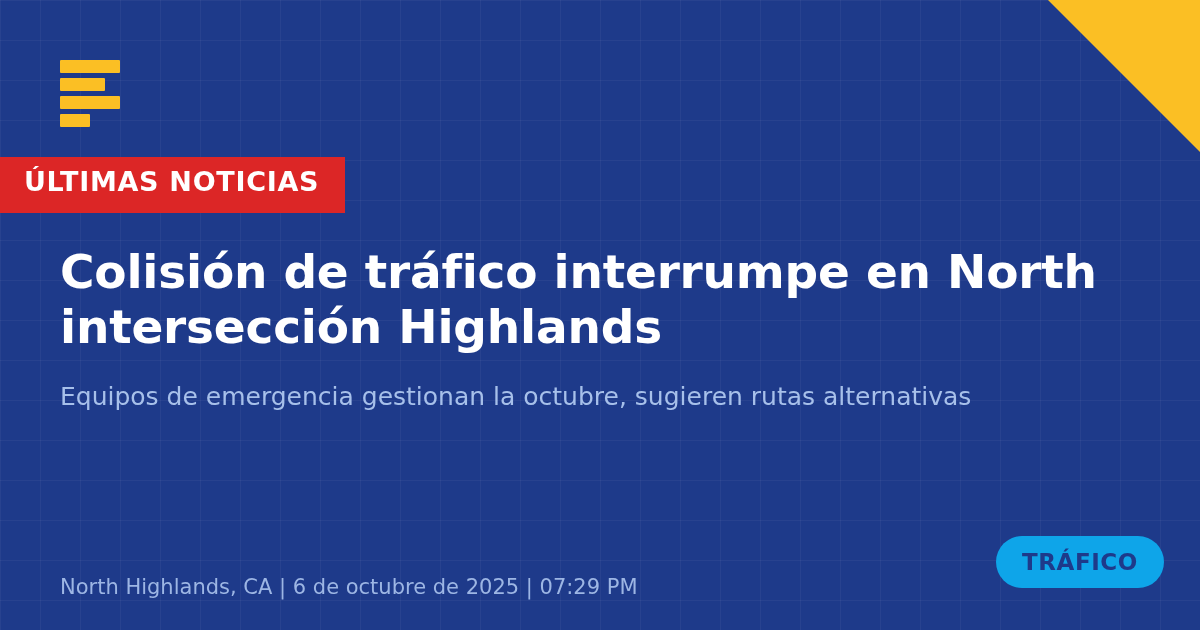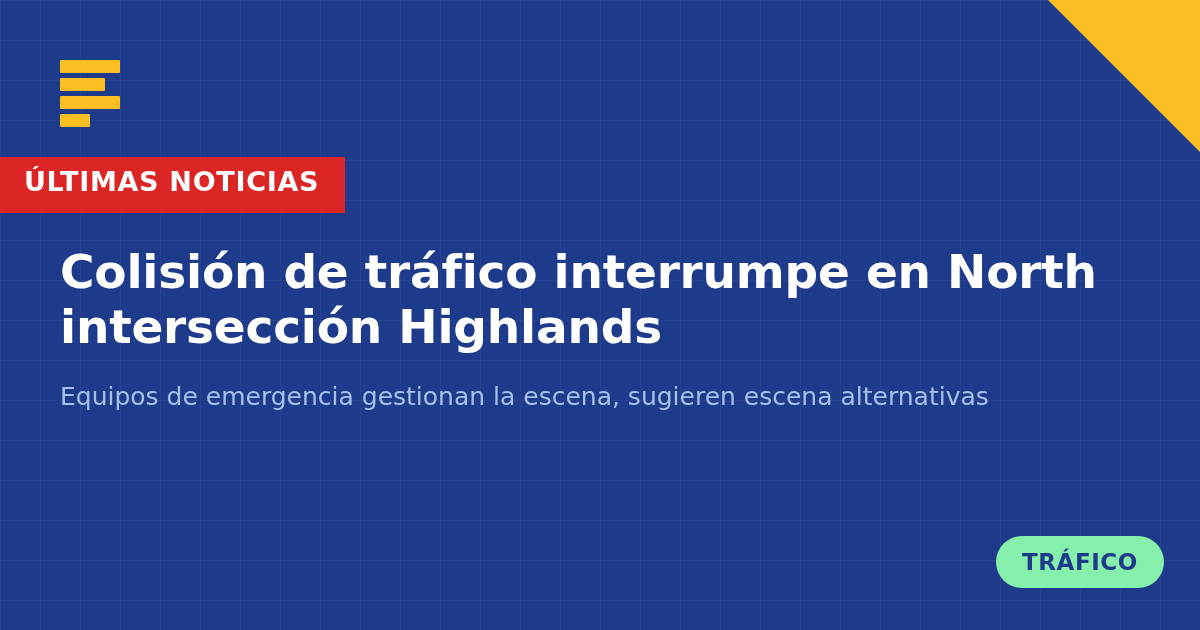--- a/index.html
+++ b/index.html
@@ -125,21 +125,21 @@
     z-index:3;
   }
 
   
   .category-pill {
     position:absolute;
     right:36px;
     top:536px;
     height:52px;
     min-width:164px;
-    background:#86efac;
+    background:#0ea5e9;
     border-radius:26px;
     display:flex;
     align-items:center;
     justify-content:center;
     padding:0 26px;
     z-index:3;
   }
   .category-pill-label {
     color:#1e3a8a;
     font-size:23px;
@@ -168,20 +168,21 @@
     <div class="logo-bar b3"></div>
     <div class="logo-bar b4"></div>
   </div>
 
   <div class="breaking-badge">
     <span class="breaking-badge-label">ÚLTIMAS NOTICIAS</span>
   </div>
 
   <h1 class="headline">Colisión de tráfico interrumpe en North intersección Highlands</h1>
 
-  <p class="subtitle">Equipos de emergencia gestionan la escena, sugieren escena alternativas</p>
+  <p class="subtitle">Equipos de emergencia gestionan la octubre, sugieren rutas alternativas</p>
 
+  <div class="meta">North Highlands, CA | 6 de octubre de 2025 | 07:29 PM</div>
 
   <div class="category-pill">
     <span class="category-pill-label">TRÁFICO</span>
   </div>
 
 </div>
 
 </body></html>

